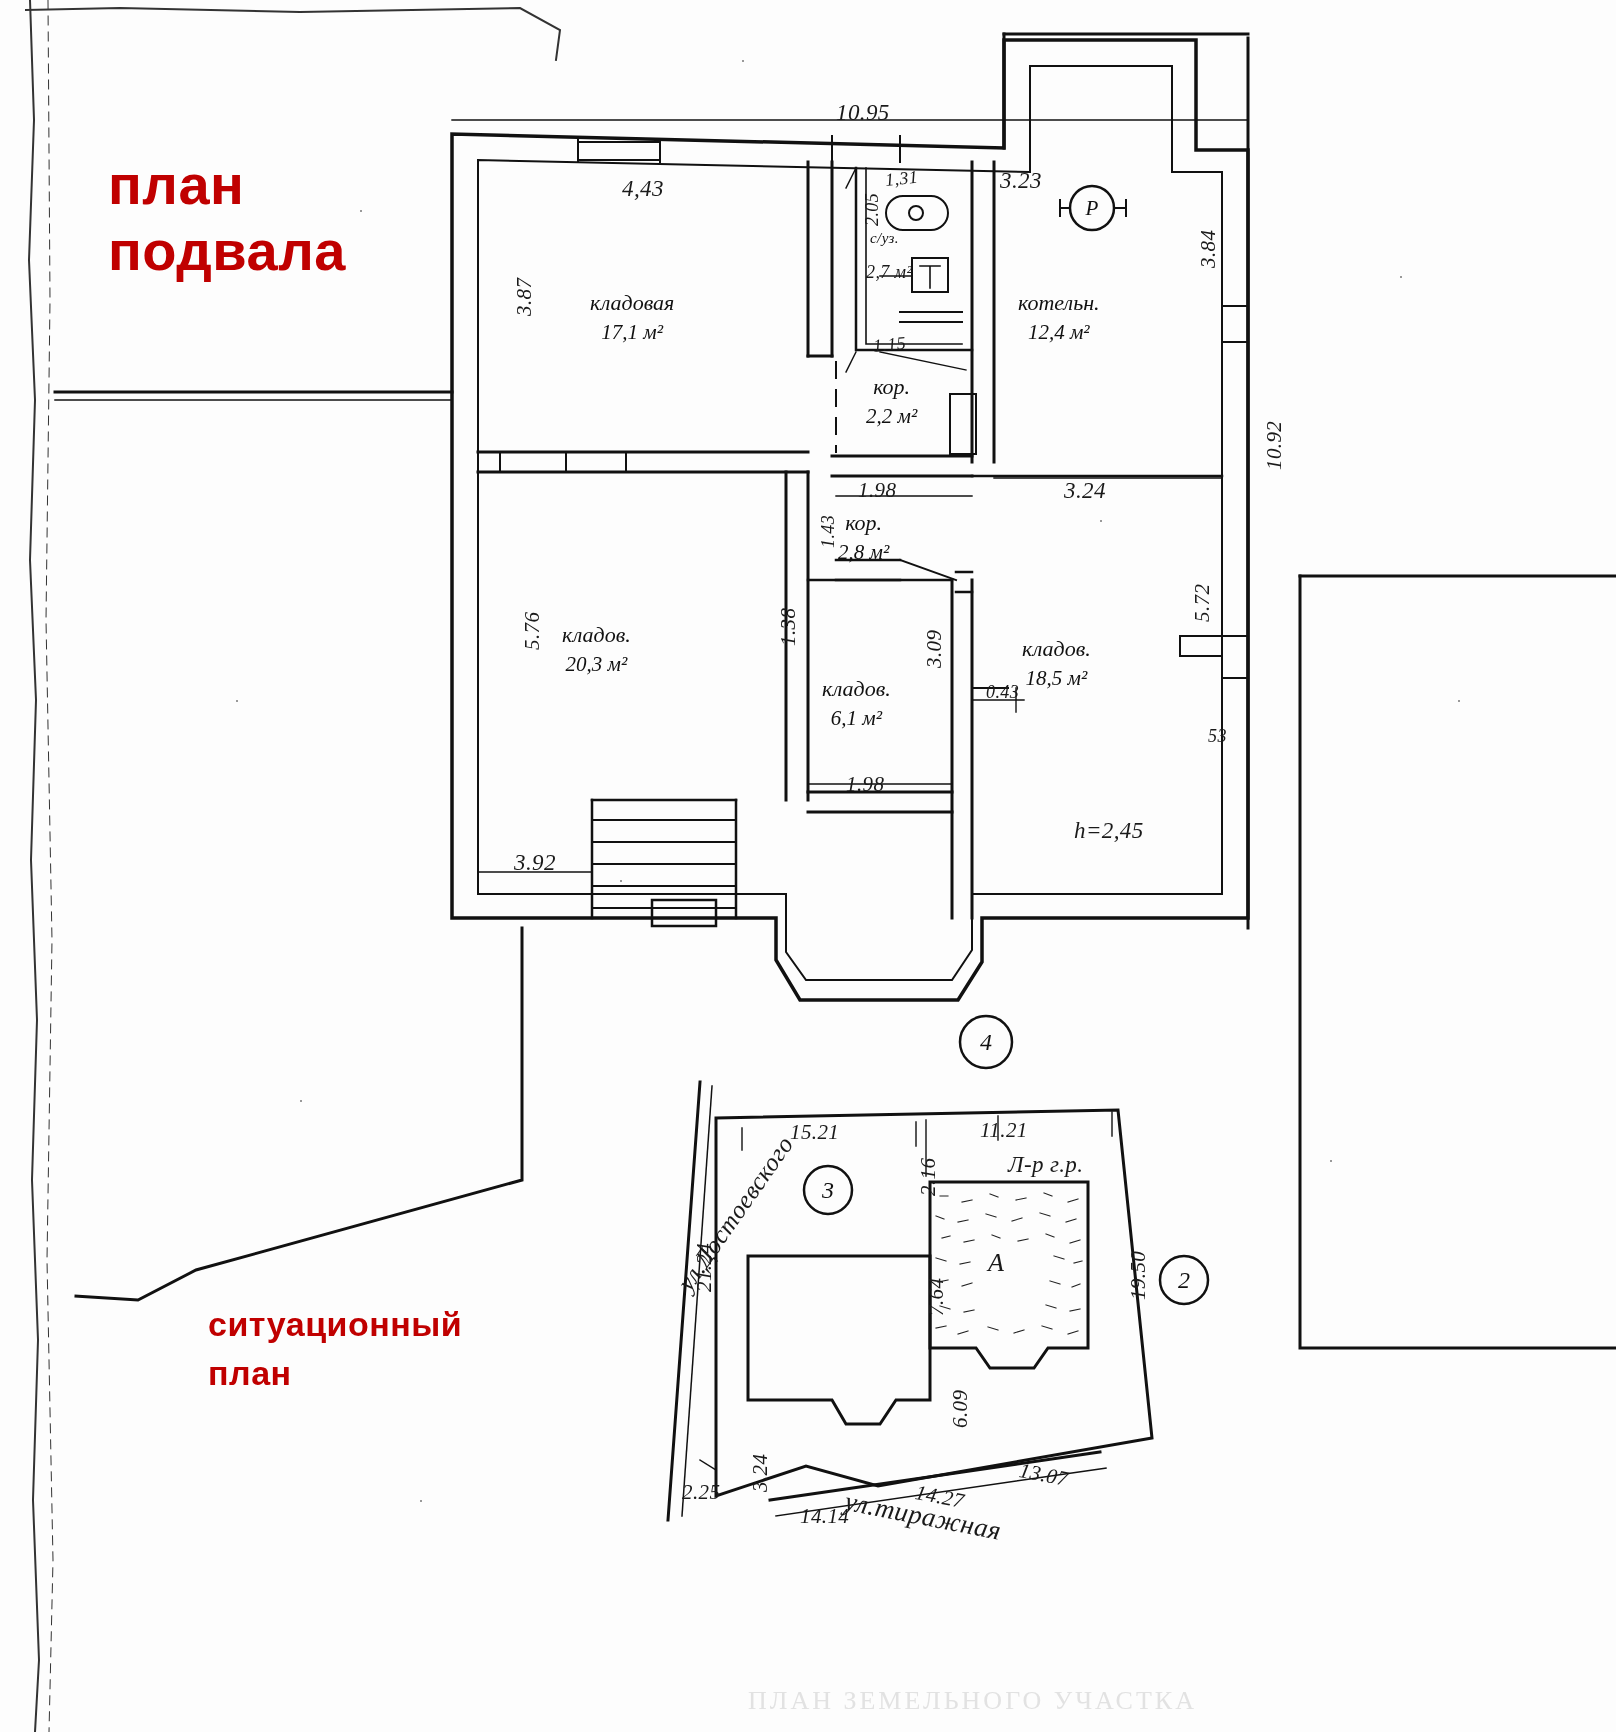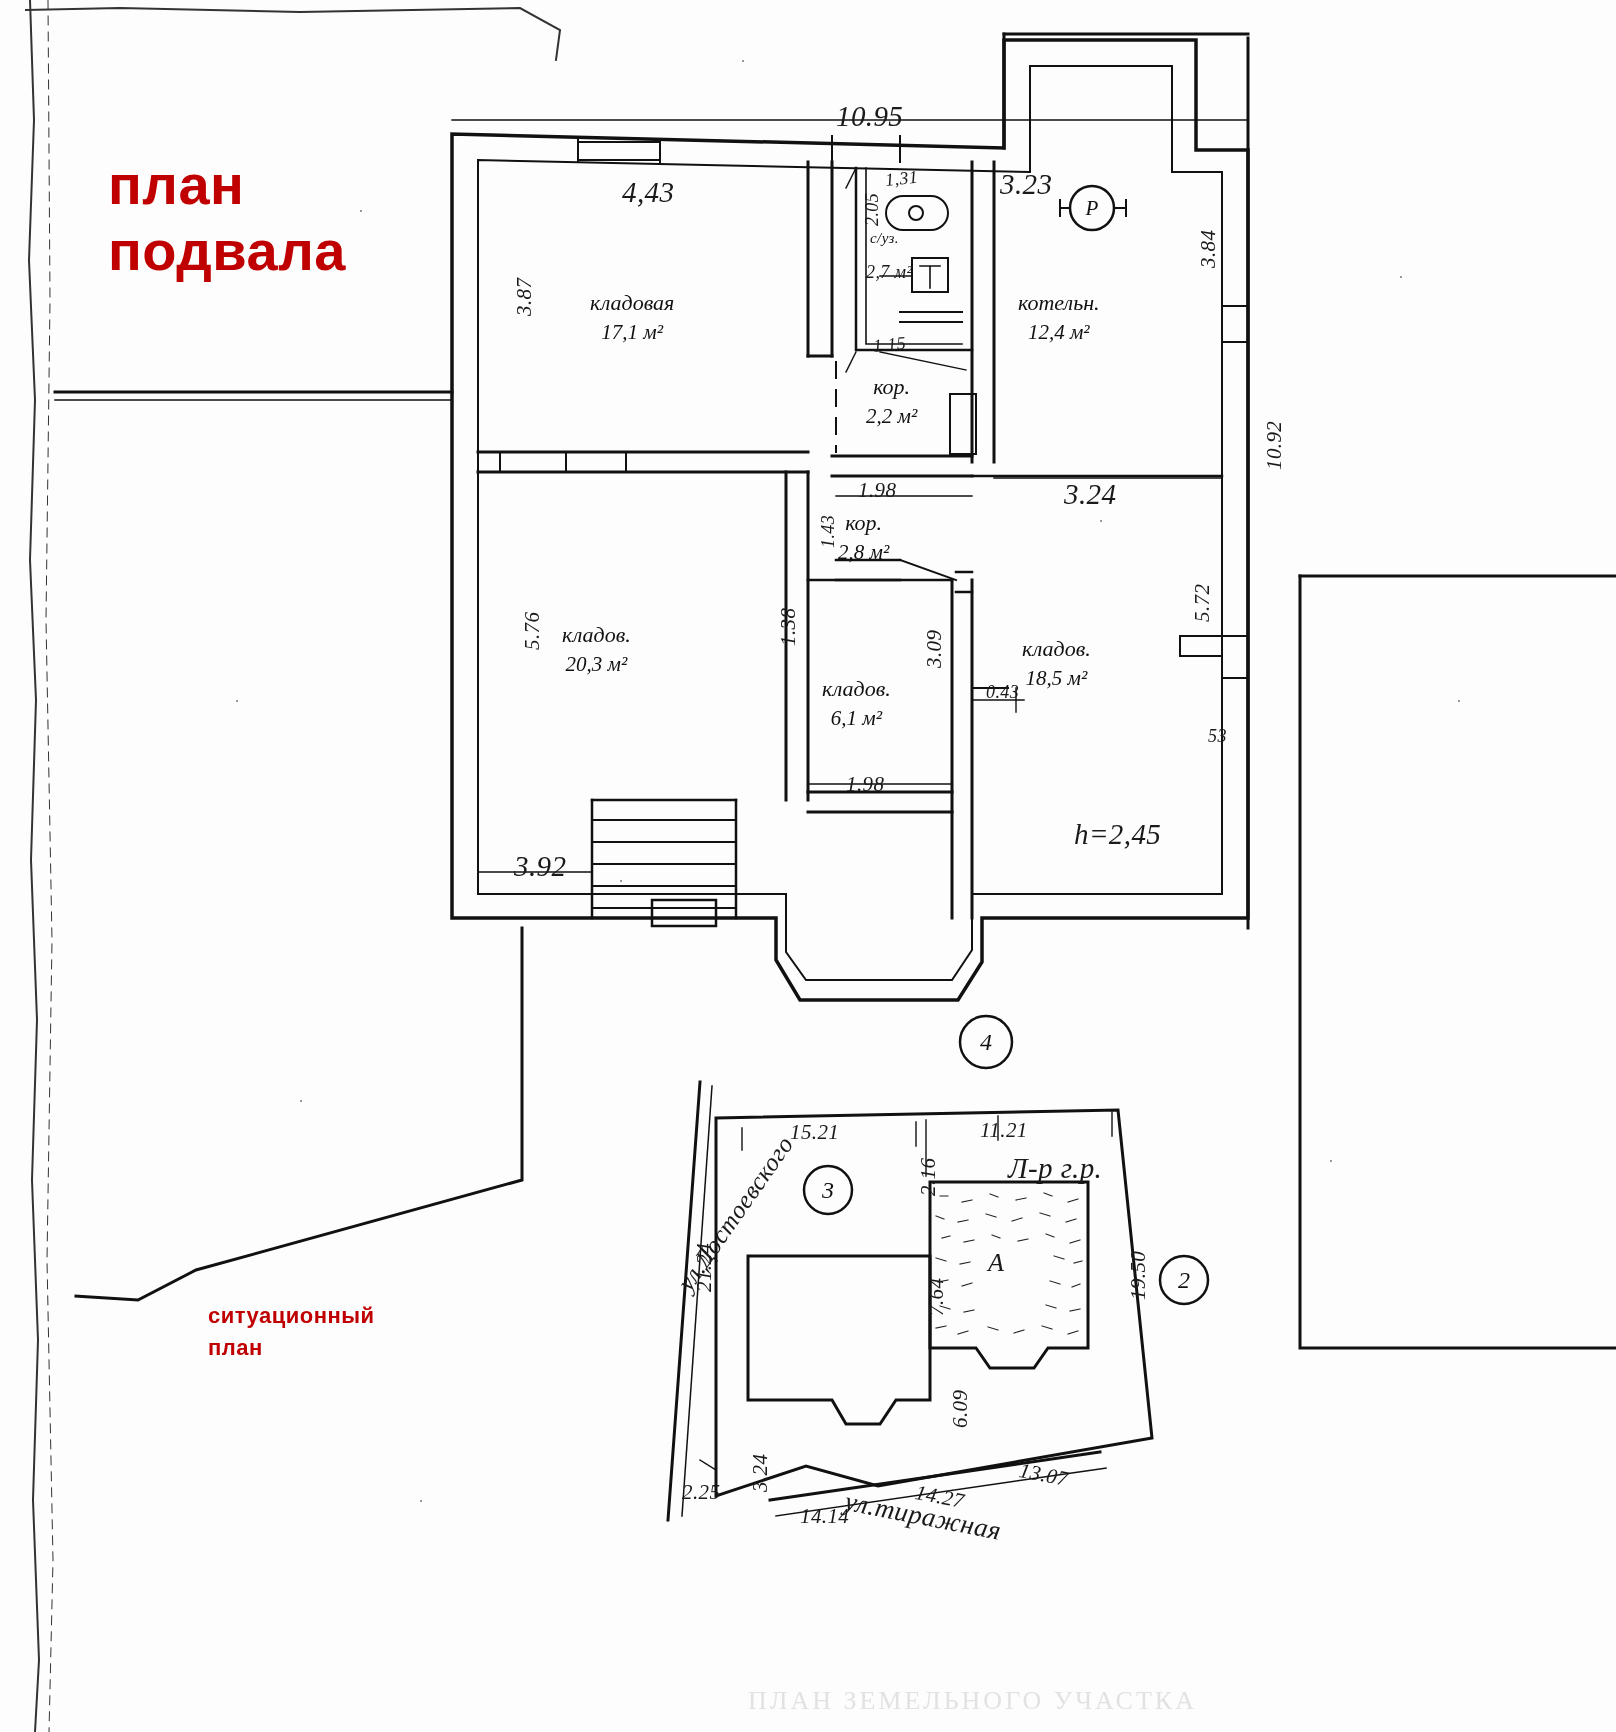--- a/index.html
+++ b/index.html
@@ -34,34 +34,34 @@
     letter-spacing: 0.5px;
   }
   #title-basement {
     left: 108px;
     top: 152px;
     font-size: 56px;
   }
   #title-situation {
     left: 208px;
     top: 1300px;
-    font-size: 22px;
+    font-size: 34px;
     line-height: 1.45;
   }
   .hand {
     position: absolute;
     font-family: "Liberation Serif", serif;
     font-style: italic;
     color: #1a1a1a;
     white-space: nowrap;
     font-size: 21px;
     letter-spacing: 0.4px;
   }
   .hand.sm { font-size: 18px; }
-  .hand.lg { font-size: 29px; }
+  .hand.lg { font-size: 23px; }
   .rot90  { transform: rotate(-90deg); transform-origin: 0 0; }
   .rot45  { transform: rotate(-55deg); transform-origin: 0 0; }
   .rot15  { transform: rotate(11deg);  transform-origin: 0 0; }
   .rot8   { transform: rotate(-6deg);  transform-origin: 0 0; }
   .roomlabel {
     position: absolute;
     font-family: "Liberation Serif", serif;
     font-style: italic;
     color: #111;
     text-align: center;

